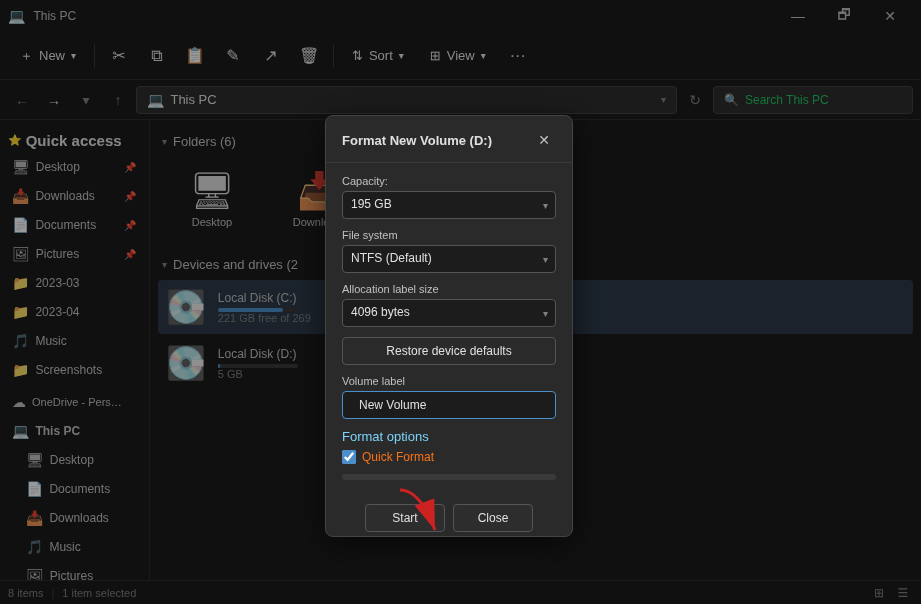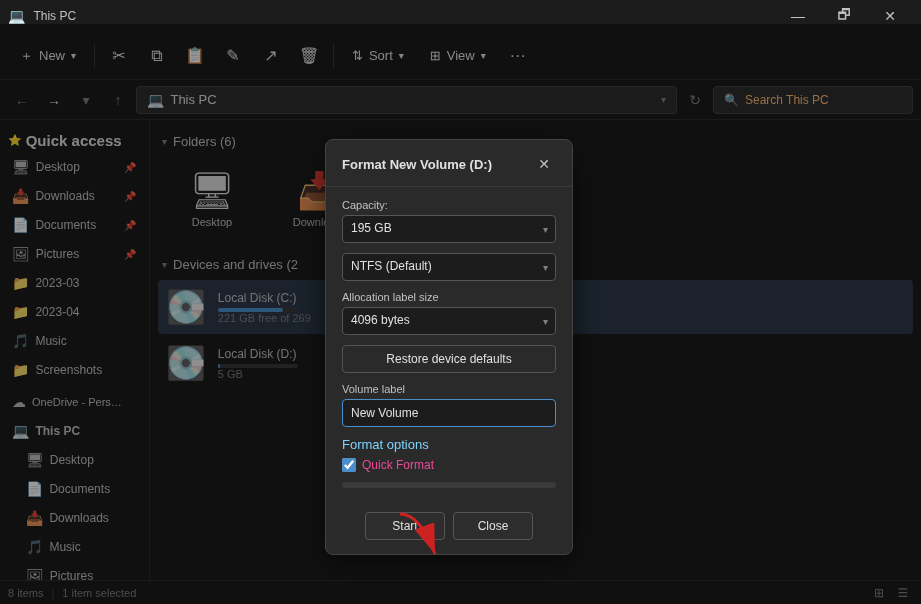--- a/index.html
+++ b/index.html
@@ -150,21 +150,21 @@
       height: 28px;
       background: #2d2d2d;
       border: 1px solid #444;
       border-radius: 4px;
       display: flex;
       align-items: center;
       padding: 0 10px;
       gap: 6px;
     }
     .search-icon { color: #808080; font-size: 12px; }
-    .search-text { font-size: 12px; color: #fdba74; }
+    .search-text { font-size: 12px; color: #22c55e; }
 
     
     .content-area {
       display: flex;
       height: calc(604px - 32px - 48px - 40px - 24px);
     }
 
     
     .sidebar {
       width: 150px;
@@ -295,21 +295,20 @@
 
     
     .modal-overlay {
       position: absolute;
       top: 0; left: 0; right: 0; bottom: 0;
       background: rgba(0,0,0,0.4);
       display: flex;
       align-items: center;
       justify-content: center;
       z-index: 100;
-      margin-top: 24px;
     }
     .modal {
       background: #2a2a2a;
       border: 1px solid #444;
       border-radius: 8px;
       width: 248px;
       box-shadow: 0 8px 32px rgba(0,0,0,0.6);
       position: absolute;
       top: 115px;
       left: 325px;
@@ -387,61 +386,61 @@
     }
     .volume-label-section { margin-bottom: 10px; }
     .volume-label-input {
       width: 100%;
       height: 28px;
       background: #1c1c1c;
       border: 1px solid #4a8fcc;
       border-radius: 4px;
       color: #e0e0e0;
       font-size: 12px;
-      padding: 0 8px;
+      padding: 0 16px;
     }
     .format-options-section { margin-bottom: 10px; }
     .format-options-title {
       font-size: 13px;
       color: #7dd3fc;
       margin-bottom: 6px;
     }
     .checkbox-item {
       display: flex;
       align-items: center;
       gap: 6px;
     }
     .checkbox-input {
       width: 14px;
       height: 14px;
       accent-color: #4a8fcc;
       cursor: pointer;
     }
     .checkbox-label {
       font-size: 12px;
-      color: #ec4899;
+      color: #f97316;
     }
     .progress-bar {
       width: 100%;
       height: 6px;
       background: #3a3a3a;
       border-radius: 3px;
       margin-bottom: 12px;
       overflow: hidden;
     }
     .progress-fill {
       height: 100%;
       background: #4a8fcc;
       border-radius: 3px;
     }
     .modal-footer {
       display: flex;
       justify-content: center;
       gap: 8px;
-      padding: 0 16px 14px;
+      padding: 0 16px 4px;
     }
     .btn-start {
       width: 80px;
       height: 28px;
       background: #2d2d2d;
       border: 1px solid #555;
       border-radius: 4px;
       color: #e0e0e0;
       font-size: 12px;
       cursor: pointer;
@@ -676,20 +675,21 @@
 
       
       <label class="form-label">Capacity:</label>
       <div class="select-wrapper">
         <select class="form-select-el">
           <option>195 GB</option>
         </select>
       </div>
 
       
+      <label class="form-label">File system</label>
       <div class="select-wrapper">
         <select class="form-select-el">
           <option>NTFS (Default)</option>
         </select>
       </div>
 
       
       <label class="form-label">Allocation label size</label>
       <div class="select-wrapper">
         <select class="form-select-el">

